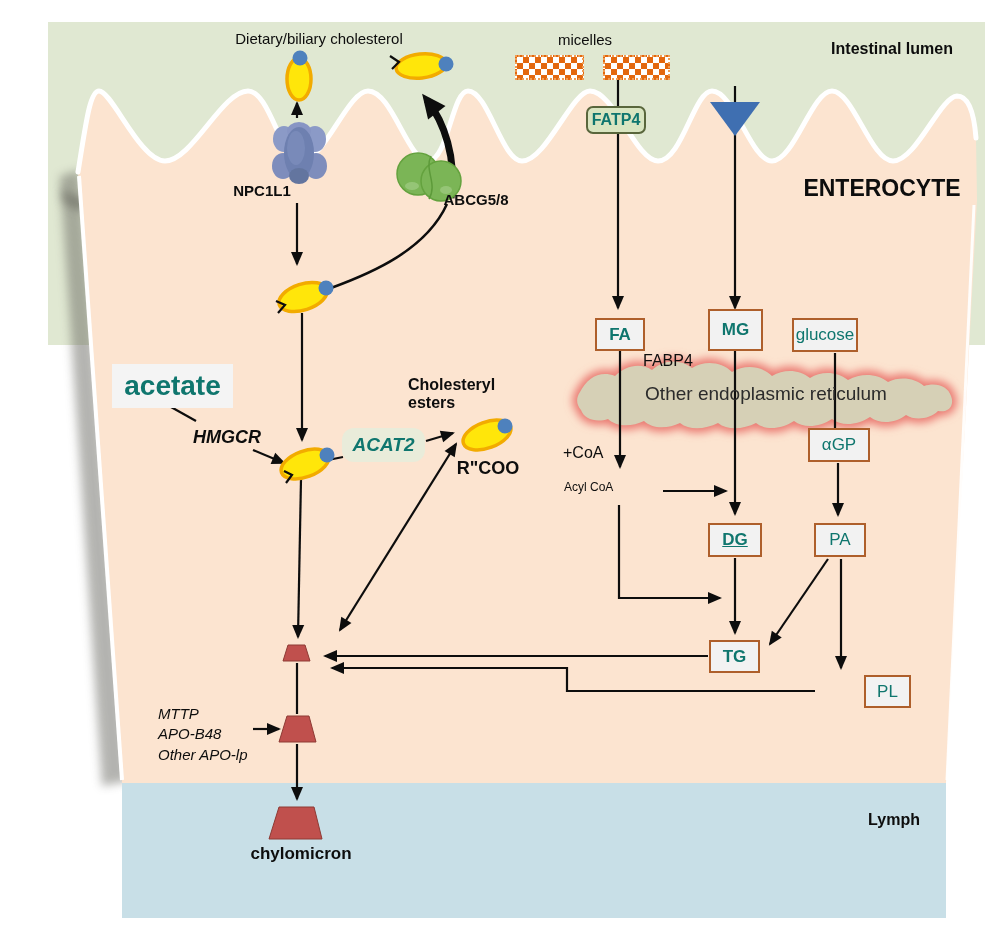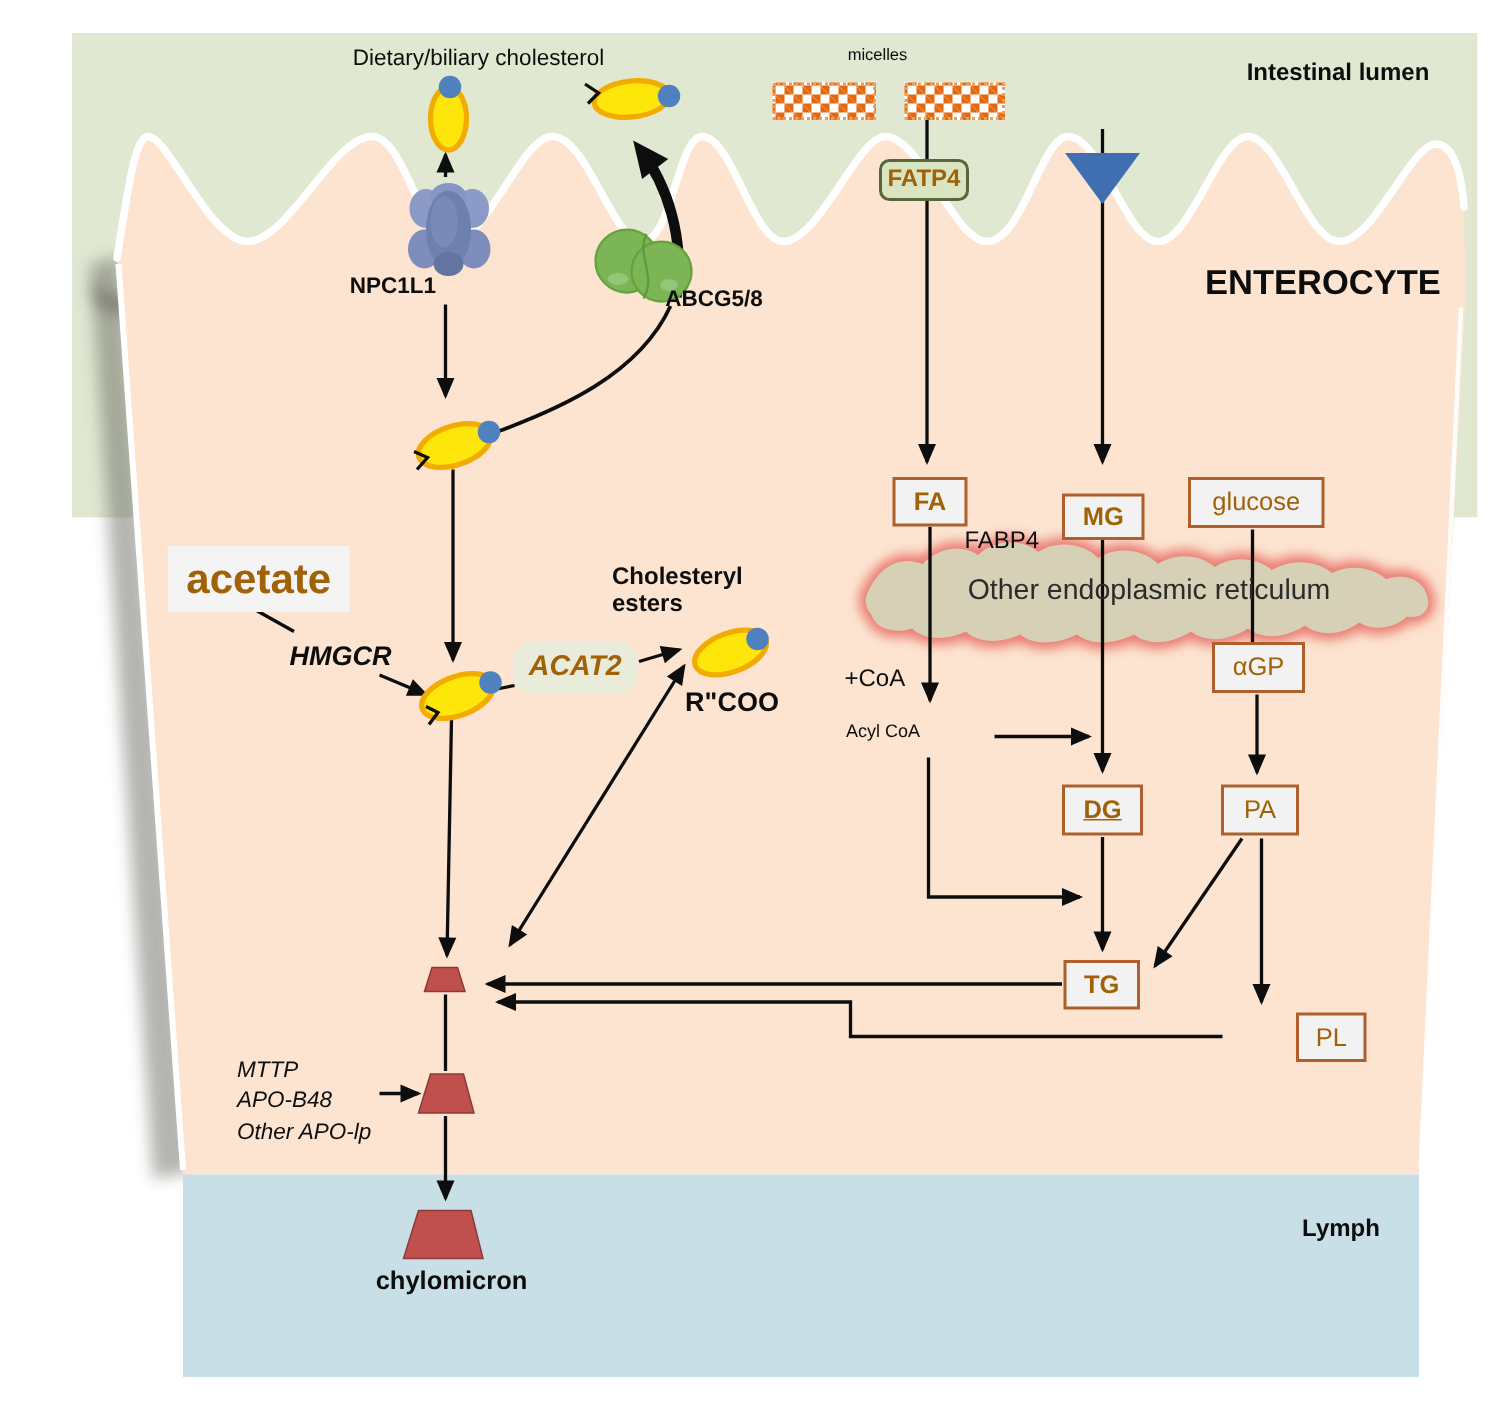--- a/index.html
+++ b/index.html
@@ -6,21 +6,21 @@
   #stage{position:relative;width:1000px;height:948px;background:#fff;overflow:hidden;
          font-family:"Liberation Sans",sans-serif;color:#111;}
   #bg-svg{position:absolute;left:0;top:0;z-index:1;}
   .lbl{position:absolute;z-index:3;white-space:nowrap;color:#0d0d0d;line-height:1.15;}
   .ctr{transform:translateX(-50%);}
   .b{font-weight:bold;}
   .i{font-style:italic;}
   .wrap{white-space:normal;text-align:left;}
   .nbox{position:absolute;z-index:3;box-sizing:border-box;background:#f2f2f2;
         border:2px solid #ae5f2b;display:flex;align-items:center;justify-content:center;
-        font-size:17px;color:#a16207;}
+        font-size:17px;color:#0f766e;}
   .fatp4{background:#d9e5c1;border:2px solid #59663c;border-radius:7px;font-weight:bold;font-size:16px;}
   .plain-box{background:#f4f4f4;border:none;}
   .acat2-box{background:#e9ecda;border:none;font-weight:bold;font-style:italic;font-size:19px;}
   .micelle{position:absolute;z-index:3;box-sizing:border-box;border:2px dotted #ef9d55;
     background-color:#fff;
     background-image:
       linear-gradient(45deg,#e3670e 25%,transparent 25%,transparent 75%,#e3670e 75%),
       linear-gradient(45deg,#e3670e 25%,transparent 25%,transparent 75%,#e3670e 75%);
     background-size:12px 12px;background-position:0 0,6px 6px;}
 </style>
@@ -165,41 +165,41 @@
     </g>
 
     <polygon points="710,102 760,102 735,136" fill="#3f6fb1"></polygon>
 
     <polygon points="288,645 305,645 310,661 283,661" fill="#c0504d" stroke="#8e3a34" stroke-width="1"></polygon>
     <polygon points="287,716 309,716 316,742 279,742" fill="#c0504d" stroke="#8e3a34" stroke-width="1"></polygon>
     <polygon points="279,807 314,807 322,839 269,839" fill="#c0504d" stroke="#8e3a34" stroke-width="1"></polygon>
   </svg>
 
   <div class="lbl ctr" style="left:319px;top:30px;font-size:15px;">Dietary/biliary cholesterol</div>
-  <div class="lbl ctr" style="left:585px;top:31px;font-size:11px;">micelles</div>
+  <div class="lbl ctr" style="left:585px;top:31px;font-size:15px;">micelles</div>
   <div class="lbl ctr b" style="left:892px;top:40px;font-size:16px;">Intestinal lumen</div>
   <div class="lbl ctr b" style="left:882px;top:175px;font-size:23px;">ENTEROCYTE</div>
   <div class="lbl ctr b" style="left:894px;top:811px;font-size:16px;">Lymph</div>
 
   <div class="micelle" style="left:515px;top:55px;width:69px;height:25px;"></div>
   <div class="micelle" style="left:603px;top:55px;width:67px;height:25px;"></div>
 
   <div class="lbl ctr b" style="left:262px;top:182px;font-size:15px;">NPC1L1</div>
   <div class="lbl ctr b" style="left:476px;top:191px;font-size:15px;">ABCG5/8</div>
   <div class="nbox fatp4" style="left:586px;top:106px;width:60px;height:28px;">FATP4</div>
 
   <div class="nbox plain-box" style="left:112px;top:364px;width:121px;height:44px;font-weight:bold;font-size:28px;">acetate</div>
   <div class="lbl ctr b i" style="left:227px;top:427px;font-size:18px;">HMGCR</div>
   <div class="nbox acat2-box" style="left:342px;top:428px;width:83px;height:34px;border-radius:12px;">ACAT2</div>
   <div class="lbl ctr b wrap" style="left:463px;top:376px;width:110px;font-size:16px;">Cholesteryl esters</div>
   <div class="lbl ctr b" style="left:488px;top:458px;font-size:18px;">R"COO</div>
 
   <div class="nbox b" style="left:595px;top:318px;width:50px;height:33px;">FA</div>
-  <div class="nbox b" style="left:708px;top:329px;width:55px;height:31px;">MG</div>
-  <div class="nbox" style="left:792px;top:318px;width:91px;height:34px;">glucose</div>
+  <div class="nbox b" style="left:708px;top:309px;width:55px;height:42px;">MG</div>
+  <div class="nbox" style="left:792px;top:318px;width:66px;height:34px;">glucose</div>
   <div class="lbl" style="left:643px;top:352px;font-size:16px;">FABP4</div>
   <div class="lbl ctr" style="left:766px;top:383px;font-size:19px;color:#2b2b2b;">Other endoplasmic reticulum</div>
   <div class="lbl" style="left:563px;top:444px;font-size:16px;">+CoA</div>
   <div class="lbl" style="left:564px;top:481px;font-size:12px;">Acyl CoA</div>
   <div class="nbox" style="left:808px;top:428px;width:62px;height:34px;">αGP</div>
   <div class="nbox b" style="left:708px;top:523px;width:54px;height:34px;text-decoration:underline;">DG</div>
   <div class="nbox" style="left:814px;top:523px;width:52px;height:34px;">PA</div>
   <div class="nbox b" style="left:709px;top:640px;width:51px;height:33px;">TG</div>
   <div class="nbox" style="left:816px;top:675px;width:47px;height:33px;margin-left:48px;">PL</div>
 

